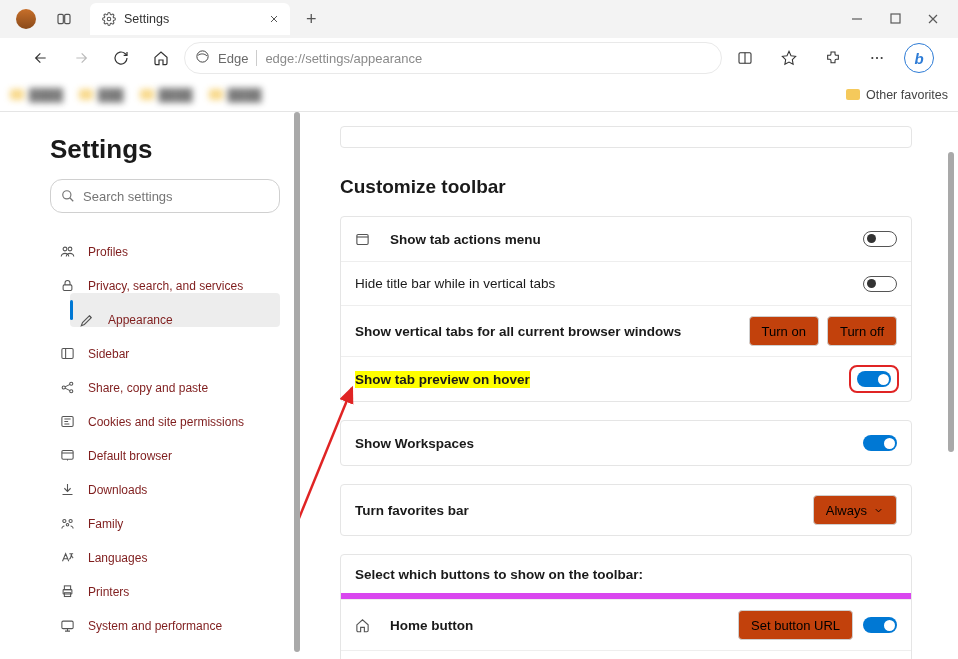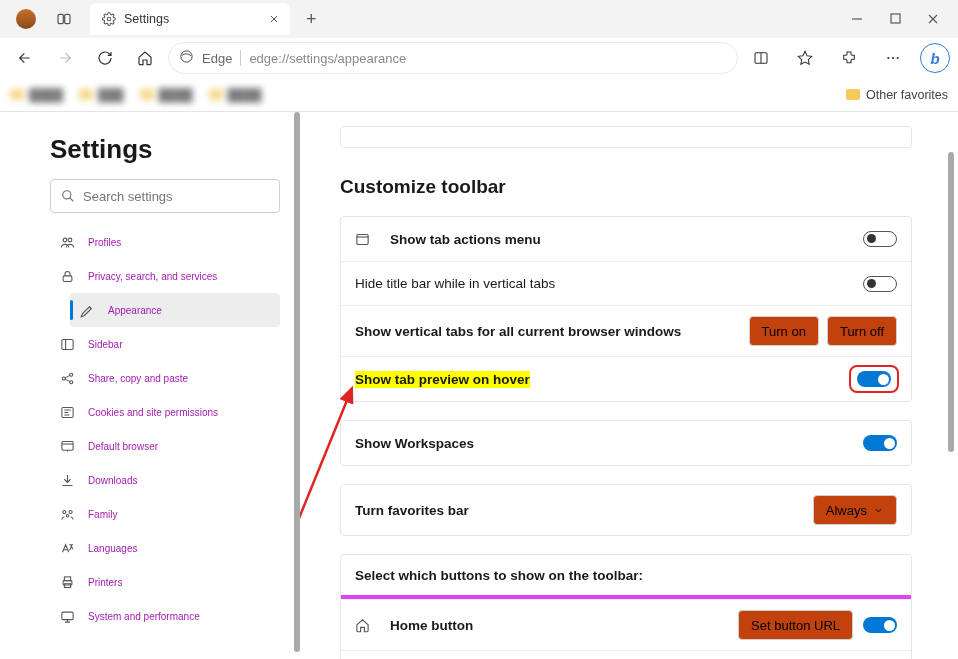--- a/index.html
+++ b/index.html
@@ -11,44 +11,44 @@
     .profile-icon { width: 20px; height: 20px; border-radius: 50%; background: linear-gradient(#c76f2a,#8a4a1a); margin: 0 8px; }
     .workspace-pill { width: 28px; height: 28px; display:flex; align-items:center; justify-content:center; border-radius:6px; margin-right:6px; color:#555; }
     .tab { display: flex; align-items: center; gap: 8px; background: #fff; height: 32px; padding: 0 10px 0 12px; border-radius: 6px 6px 0 0; min-width: 200px; font-size: 12.5px; color: #333; }
     .tab .gear { color:#555; display:flex; }
     .tab-close { color:#555; margin-left:auto; display:flex; cursor:pointer; }
     .new-tab { padding: 0 10px; color:#555; font-size:18px; display:flex; cursor:pointer; }
     .window-controls { margin-left: auto; display:flex; gap:24px; padding-right:18px; color:#5a5a5a; }
     .window-controls div { width:14px; display:flex; justify-content:center; cursor:pointer; }
 
     
-    .toolbar { height: 40px; display: flex; align-items: center; gap: 6px; padding: 0 8px; background:#fff; }
+    .toolbar { height: 40px; display: flex; align-items: center; gap: 6px; padding: 0 24px; background:#fff; }
     .tbtn { width: 34px; height: 32px; display:flex; align-items:center; justify-content:center; color:#333; border-radius:4px; cursor:pointer; }
     .tbtn.disabled { color:#bbb; cursor:default; }
     .addr { flex:1; display:flex; align-items:center; border:1px solid #e9e9e9; border-radius:18px; height:32px; padding:0 10px; gap:8px; font-size:13px; color:#6a6a6a; }
     .addr .edge-label { color:#6a6a6a; }
     .addr .divider { width:1px; height:16px; background:#ccc; }
     .addr .url { color:#8a8a8a; }
     .right-icons { display:flex; gap:10px; align-items:center; }
     .bing { width:30px; height:30px; border-radius:50%; border:1.5px solid #2e7cd6; display:flex; align-items:center; justify-content:center; color:#2e7cd6; font-style:italic; font-weight:700; font-size:15px; }
 
     
     .bookmarks { height: 34px; display:flex; align-items:center; padding:0 10px; gap:16px; font-size:12px; color:#444; border-bottom:1px solid #e5e5e5; }
     .bm-item { display:flex; align-items:center; gap:5px; filter: blur(3px); opacity:0.7; }
     .bm-folder { width:14px; height:11px; background:#f5c95b; border-radius:2px; }
     .other-fav { margin-left:auto; display:flex; align-items:center; gap:6px; font-size:12.5px; }
 
     
     .content { display:flex; height: calc(100% - 112px); position:relative; }
     .sidebar { width: 300px; padding: 22px 20px 0 50px; position:relative; }
     .sidebar h1 { font-size: 26px; font-weight: 600; margin-bottom: 14px; }
-    .search-box { display:flex; align-items:center; gap:8px; border:1px solid #d0d0d0; border-radius:4px; height:34px; padding:16px 10px; margin-bottom:12px; color:#767676; font-size:13px; }
+    .search-box { display:flex; align-items:center; gap:8px; border:1px solid #d0d0d0; border-radius:12px; height:34px; padding:16px 10px; margin-bottom:12px; color:#767676; font-size:13px; }
     .search-box input { border:none; outline:none; flex:1; background:transparent; font-size:13px; }
     .nav-list { list-style:none; }
-    .nav-item { display:flex; align-items:center; gap:12px; height:34px; padding:0 10px; border-radius:4px; font-size:10px; color:#a21caf; cursor:pointer; }
+    .nav-item { display:flex; align-items:flex-end; gap:12px; height:34px; padding:0 10px; border-radius:4px; font-size:12px; color:#7f1d1d; cursor:pointer; }
     .nav-item.active { background:#ededed; position:relative;margin-left:20px; }
     .nav-item.active::before { content:""; position:absolute; left:0; top:7px; bottom:7px; width:3px; background:#0078d4; border-radius:2px; }
     .nav-icon { width:16px; display:flex; color:#555; }
     .sidebar-scroll { position:absolute; right:0; top:0; width:6px; height:540px; background:#a9a9a9; border-radius:3px; }
 
     .main { flex:1; padding: 14px 46px 0 40px; overflow:hidden; position:relative; }
     .stub-card { height:22px; border:1px solid #e5e5e5; border-radius:4px; margin-bottom:28px; }
     .section-title { font-size:19px; font-weight:700; margin-bottom:18px; }
     .card { border:1px solid #e5e5e5; border-radius:4px; margin-bottom:18px; background:#fff; }
     .row { display:flex; align-items:center; min-height:44px; padding:10px 14px; font-size:13.5px; }
@@ -382,21 +382,21 @@
         <button class="btn">
           <span>Always</span>
           <svg width="11" height="11" viewBox="0 0 24 24" stroke="currentColor" stroke-width="2" fill="none">
               <path d="M6 9l6 6 6-6"></path>
             </svg>
         </button>
       </div>
     </div>
 
     <div class="card">
-      <div class="row" style="border-bottom:4px solid #d946ef">
+      <div class="row" style="border-bottom:6px solid #d946ef">
         <span style="font-weight:600">Select which buttons to show on the toolbar:</span>
       </div>
       <div class="row">
         <div class="row-label">
           <svg width="15" height="15" viewBox="0 0 24 24" fill="none" stroke="#555" stroke-width="1.8">
               <path d="M3 11l9-8 9 8v9a2 2 0 0 1-2 2h-4v-7h-6v7H5a2 2 0 0 1-2-2z"></path>
             </svg>
           <span style="font-weight:600">Home button</span>
         </div>
         <button class="btn" style="margin-right:10px">Set button URL</button>

